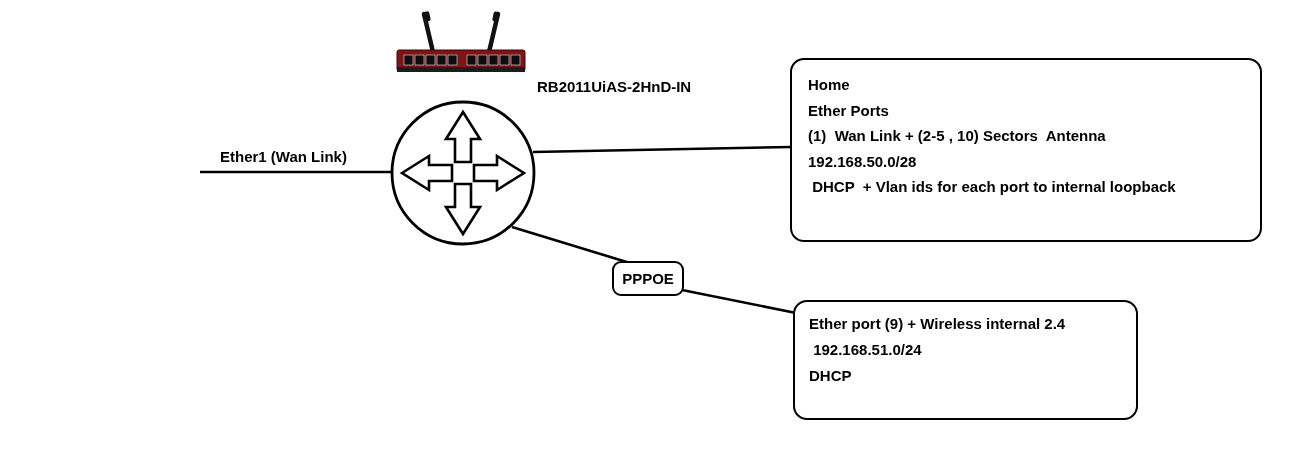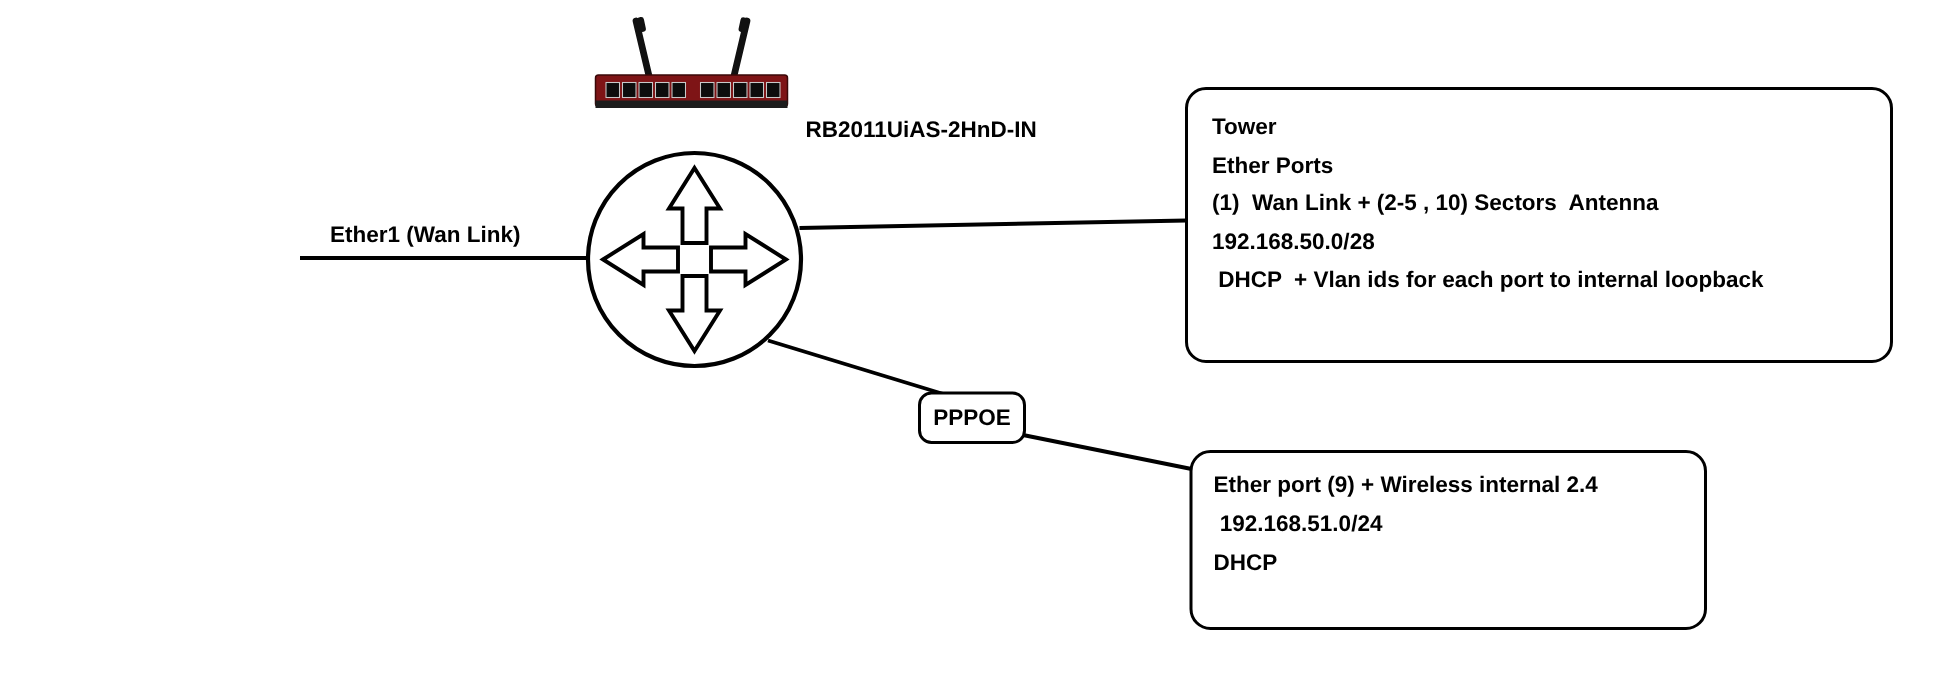--- a/index.html
+++ b/index.html
@@ -126,21 +126,21 @@
       <polygon points="14,75 41,58 41,67 64,67 64,83 41,83 41,92"></polygon>
 
       <polygon points="136,75 109,58 109,67 86,67 86,83 109,83 109,92"></polygon>
     </g>
   </svg>
 
 
   <div class="floating-label wan-link-label">Ether1 (Wan Link)</div>
 
   <div class="node-box tower-box">
-    <div class="text-line">Tower</div>
+    <div class="text-line">Home</div>
     <div class="text-line">Ether Ports</div>
     <div class="text-line">(1)  Wan Link + (2-5 , 10) Sectors  Antenna</div>
     <div class="text-line">192.168.50.0/28</div>
     <div class="text-line"> DHCP  + Vlan ids for each port to internal loopback</div>
   </div>
 
   <div class="node-box pppoe-box">
     <span class="text-line">PPPOE</span>
   </div>
 

